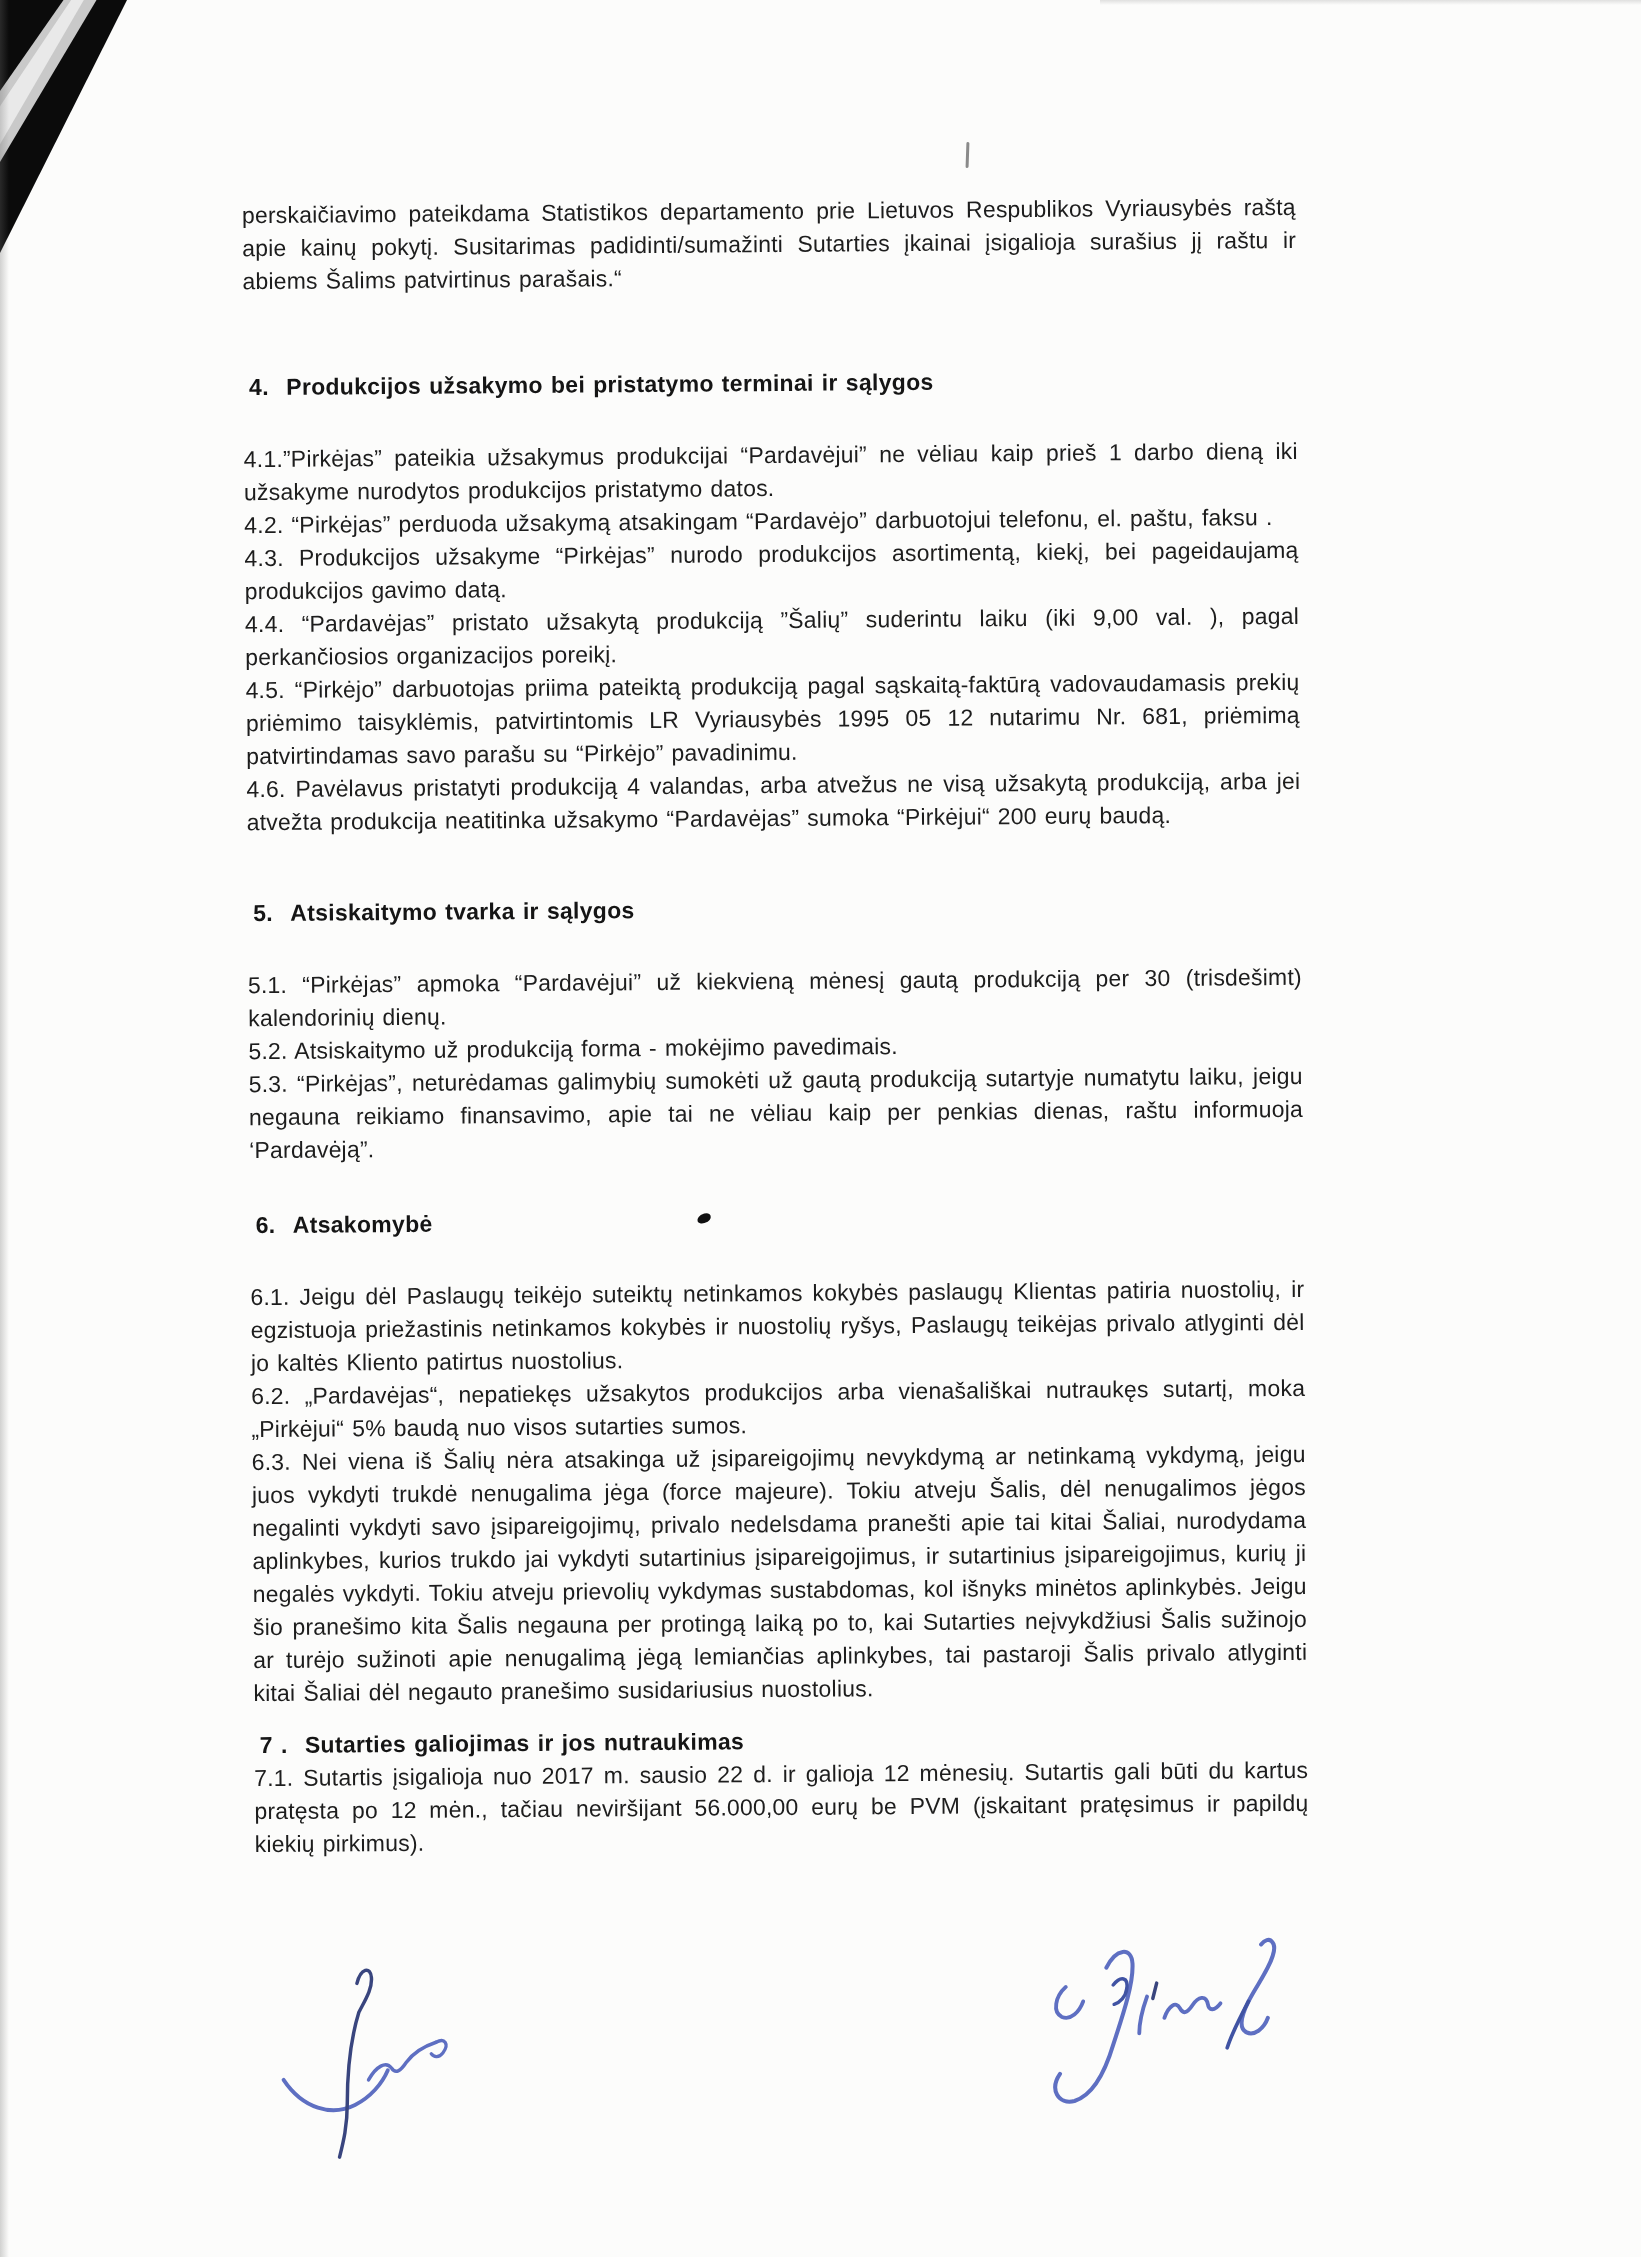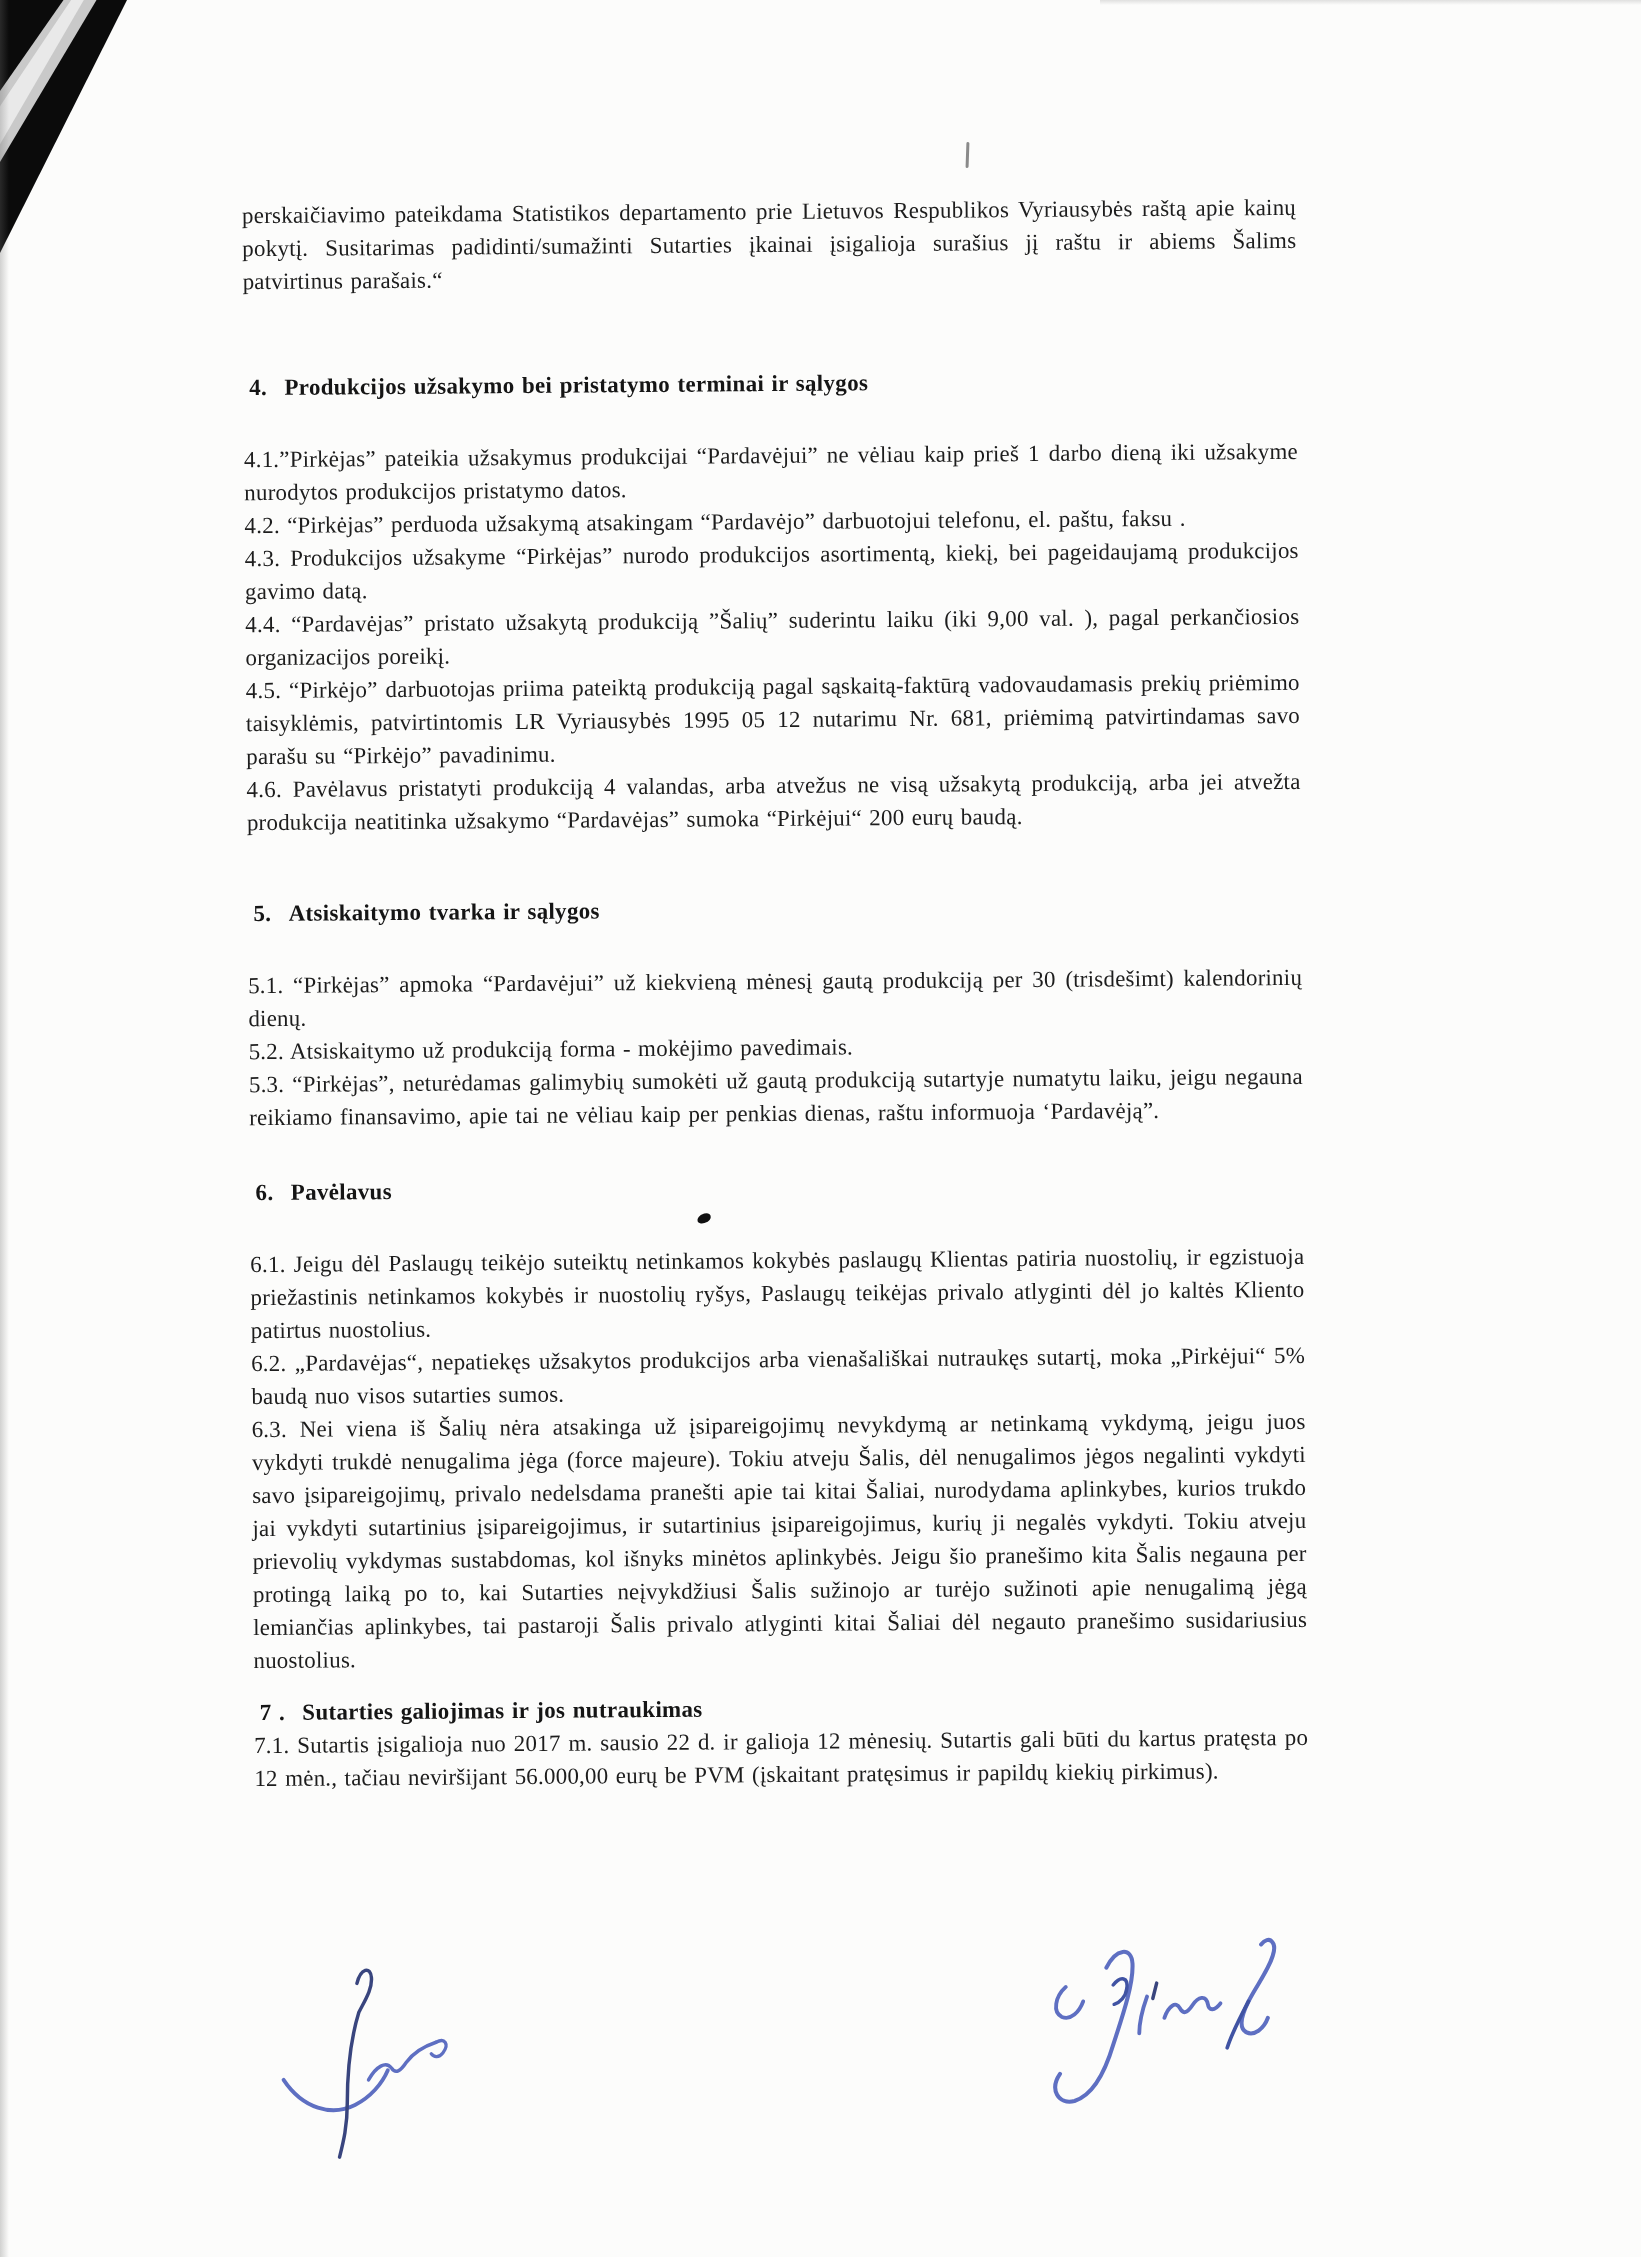--- a/index.html
+++ b/index.html
@@ -1,21 +1,21 @@
 <!DOCTYPE html>
 <html><head>
 <meta charset="utf-8">
 <style>
   html,body{margin:0;padding:0;background:#9a9a9a;}
   .page{
     position:relative;
     width:1641px;height:2257px;
     background:#fcfcfb;
     overflow:hidden;
-    font-family:Liberation Serif, serif;
+    font-family:Liberation Sans, sans-serif;
     color:#1d1d1d;
   }
   
   .corner-art{position:absolute;top:0;left:0;width:127px;height:253px;pointer-events:none;}
   .corner-black{position:absolute;inset:0;background:#0b0b0b;clip-path:polygon(0 0,100% 0,0 100%);}
   .corner-stripe{position:absolute;inset:0;background:#c9c9c9;clip-path:polygon(0 36%,50% 0,76% 0,0 64%);}
   .corner-core{position:absolute;inset:0;background:#e9e9e9;clip-path:polygon(0 42%,56% 0,66% 0,0 57%);}
   .edge-left{position:absolute;top:0;left:0;width:8.7px;height:100%;
     background:linear-gradient(to right, rgba(110,110,110,.30), rgba(110,110,110,0));}
   .edge-top-right{position:absolute;top:0;right:0;width:541px;height:4.8px;
@@ -76,21 +76,21 @@
     </section>
 
     <section id="sec5">
       <h2 class="heading"><span class="num">5.</span><span>Atsiskaitymo tvarka ir sąlygos</span></h2>
       <p class="item first-gap">5.1. “Pirkėjas” apmoka “Pardavėjui” už kiekvieną mėnesį gautą produkciją per 30 (trisdešimt) kalendorinių dienų.</p>
       <p class="item">5.2. Atsiskaitymo už produkciją forma - mokėjimo pavedimais.</p>
       <p class="item">5.3. “Pirkėjas”, neturėdamas galimybių sumokėti už gautą produkciją sutartyje numatytu laiku, jeigu negauna reikiamo finansavimo, apie tai ne vėliau kaip per penkias dienas, raštu informuoja ‘Pardavėją”.</p>
     </section>
 
     <section id="sec6">
-      <h2 class="heading"><span class="num">6.</span><span>Pavėlavus</span></h2>
+      <h2 class="heading"><span class="num">6.</span><span>Atsakomybė</span></h2>
       <p class="item first-gap">6.1. Jeigu dėl Paslaugų teikėjo suteiktų netinkamos kokybės paslaugų Klientas patiria nuostolių, ir egzistuoja priežastinis netinkamos kokybės ir nuostolių ryšys, Paslaugų teikėjas privalo atlyginti dėl jo kaltės Kliento patirtus nuostolius.</p>
       <p class="item">6.2. „Pardavėjas“, nepatiekęs užsakytos produkcijos arba vienašališkai nutraukęs sutartį, moka „Pirkėjui“ 5% baudą nuo visos sutarties sumos.</p>
       <p class="item">6.3. Nei viena iš Šalių nėra atsakinga už įsipareigojimų nevykdymą ar netinkamą vykdymą, jeigu juos vykdyti trukdė nenugalima jėga (force majeure). Tokiu atveju Šalis, dėl nenugalimos jėgos negalinti vykdyti savo įsipareigojimų, privalo nedelsdama pranešti apie tai kitai Šaliai, nurodydama aplinkybes, kurios trukdo jai vykdyti sutartinius įsipareigojimus, ir sutartinius įsipareigojimus, kurių ji negalės vykdyti. Tokiu atveju prievolių vykdymas sustabdomas, kol išnyks minėtos aplinkybės. Jeigu šio pranešimo kita Šalis negauna per protingą laiką po to, kai Sutarties neįvykdžiusi Šalis sužinojo ar turėjo sužinoti apie nenugalimą jėgą lemiančias aplinkybes, tai pastaroji Šalis privalo atlyginti kitai Šaliai dėl negauto pranešimo susidariusius nuostolius.</p>
     </section>
 
     <section id="sec7">
       <h2 class="heading"><span class="num">7 .</span><span>Sutarties galiojimas ir jos nutraukimas</span></h2>
       <p class="item">7.1. Sutartis įsigalioja nuo 2017 m. sausio 22 d. ir galioja 12 mėnesių. Sutartis gali būti du kartus pratęsta po 12 mėn., tačiau neviršijant 56.000,00 eurų be PVM (įskaitant pratęsimus ir papildų kiekių pirkimus).</p>
     </section>
 

